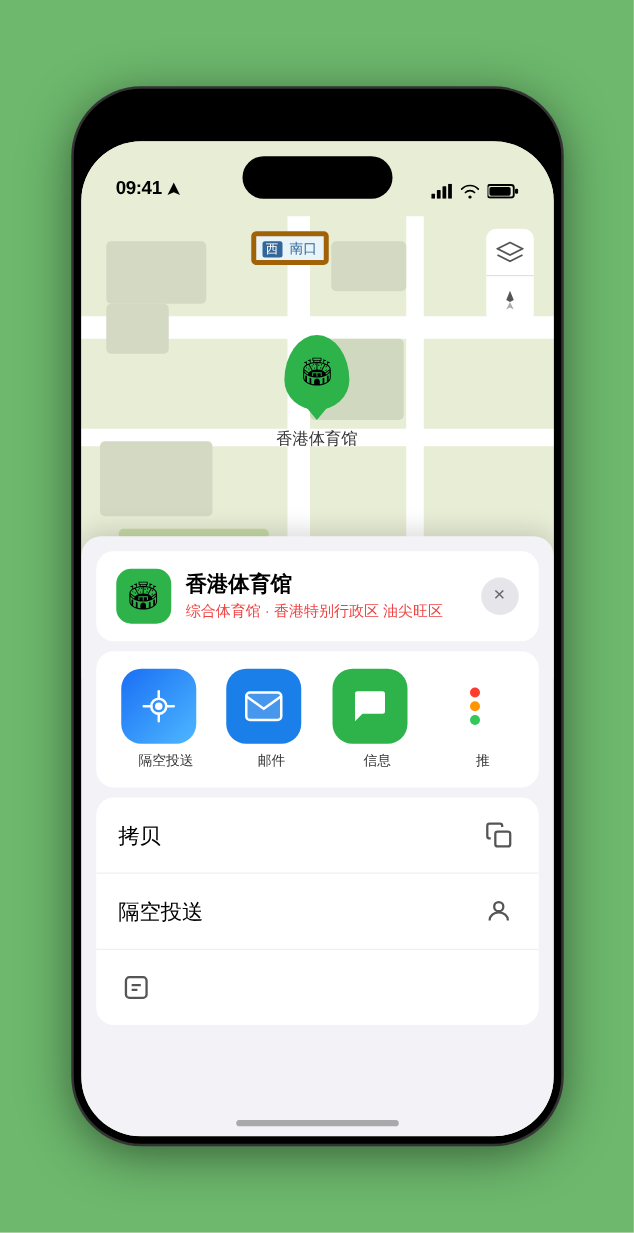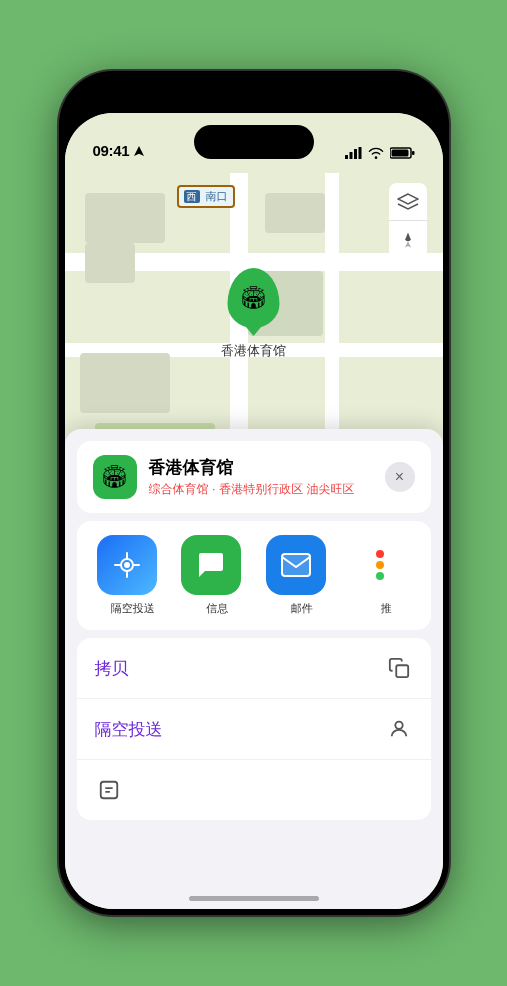--- a/index.html
+++ b/index.html
@@ -95,23 +95,23 @@
     }
     .map-block-green {
       position: absolute;
       background: #c8dba8;
       border-radius: 4px;
     }
     
     .map-label {
       position: absolute;
       top: 72px;
-      left: 112px;
+      left: 136px;
       background: #e8f4f8;
-      border: 2px solid #a16207;
+      border: 4px solid #a16207;
       border-radius: 4px;
       font-size: 11px;
       color: #336699;
       padding: 2px 5px;
       font-weight: 500;
     }
     
     .map-controls {
       position: absolute;
       top: 70px;
@@ -304,21 +304,21 @@
       align-items: center;
       justify-content: space-between;
       padding: 16px 18px;
       border-bottom: 1px solid #f0f0f0;
     }
     .menu-item:last-child {
       border-bottom: none;
     }
     .menu-item-label {
       font-size: 17px;
-      color: #6d28d9;
+      color: #000000;
     }
     .menu-item-icon {
       width: 28px;
       height: 28px;
       display: flex;
       align-items: center;
       justify-content: center;
       color: #555;
       font-size: 22px;
     }
@@ -454,37 +454,37 @@
             <svg width="30" height="30" viewBox="0 0 30 30">
               <circle cx="15" cy="15" r="6" fill="none" stroke="white" stroke-width="2"></circle>
               <path d="M15 9 L15 3 M15 21 L15 27 M9 15 L3 15 M21 15 L27 15" stroke="white" stroke-width="2" stroke-linecap="round"></path>
               <circle cx="15" cy="15" r="3" fill="white"></circle>
             </svg>
           </div>
           <span class="share-action-label">隔空投送</span>
         </div>
 
         <div class="share-action-item">
-          <div class="share-action-icon messages">
-            <svg width="32" height="32" viewBox="0 0 32 32">
-              <path d="M4 6 Q4 4 6 4 L26 4 Q28 4 28 6 L28 20 Q28 22 26 22 L10 22 L4 28 L4 6Z" fill="white"></path>
-            </svg>
-          </div>
-          <span class="share-action-label">信息</span>
-        </div>
-
-        <div class="share-action-item">
           <div class="share-action-icon mail">
             <svg width="32" height="26" viewBox="0 0 32 26">
               <rect x="2" y="2" width="28" height="22" rx="3" fill="white" opacity="0.2"></rect>
               <rect x="2" y="2" width="28" height="22" rx="3" fill="none" stroke="white" stroke-width="2"></rect>
               <path d="M2 5 L16 15 L30 5" stroke="white" stroke-width="2" fill="none"></path>
             </svg>
           </div>
           <span class="share-action-label">邮件</span>
+        </div>
+
+        <div class="share-action-item">
+          <div class="share-action-icon messages">
+            <svg width="32" height="32" viewBox="0 0 32 32">
+              <path d="M4 6 Q4 4 6 4 L26 4 Q28 4 28 6 L28 20 Q28 22 26 22 L10 22 L4 28 L4 6Z" fill="white"></path>
+            </svg>
+          </div>
+          <span class="share-action-label">信息</span>
         </div>
 
 
         <div class="share-action-item">
           <div style="display:flex;flex-direction:column;align-items:center;justify-content:center;width:60px;height:60px;">
             <div class="more-dots">
               <div class="more-dot" style="background:#ff3b30;"></div>
               <div class="more-dot" style="background:#ff9500;"></div>
               <div class="more-dot" style="background:#34c759;"></div>
             </div>

